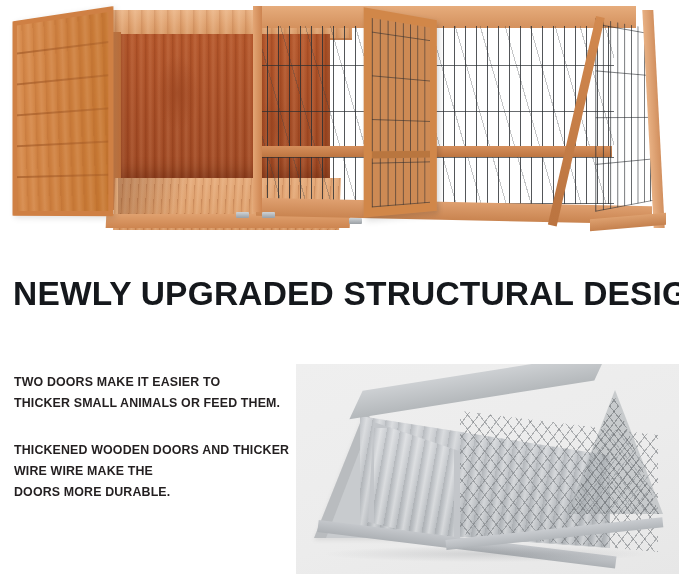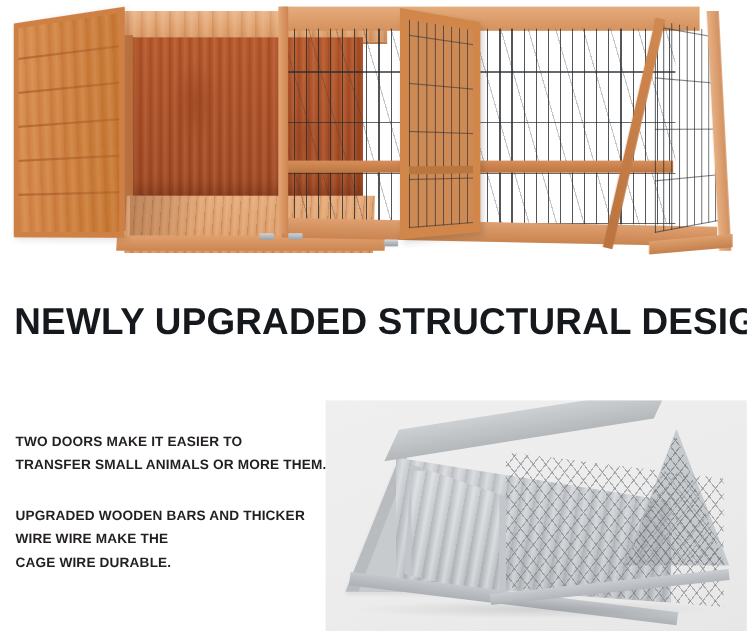--- a/index.html
+++ b/index.html
@@ -179,21 +179,21 @@
     font-family:"Liberation Sans", sans-serif;
     transform:scaleX(.985);
     transform-origin:left center;
     white-space:nowrap;
   }
 
   
   .copy-block{
     position:absolute; left:14px;
     font-size:12.4px; font-weight:bold; color:#231f20;
-    line-height:21px; letter-spacing:.15px;margin-top:19px;
+    line-height:21px; letter-spacing:.15px;
   }
   .copy-1{ top:372px; }
   .copy-2{ top:440px; }
 
   
   .photo-grey{
     position:absolute; left:296px; top:364px; width:383px; height:210px;
     background:linear-gradient(160deg,#efefef 0%,#ececec 55%,#e7e7e7 100%);
     overflow:hidden;
   }
@@ -319,27 +319,27 @@
 
   <div class="hinge" style="left:236px; top:212px"></div>
   <div class="hinge" style="left:262px; top:212px"></div>
   <div class="hinge" style="left:349px; top:218px"></div>
 </div>
 
 <div class="headline">NEWLY UPGRADED STRUCTURAL DESIGN</div>
 
 <div class="copy-block copy-1">
   <div>TWO DOORS MAKE IT EASIER TO</div>
-  <div>TRANSFER SMALL ANIMALS OR MORE THEM.</div>
+  <div>THICKER SMALL ANIMALS OR FEED THEM.</div>
 </div>
 
 <div class="copy-block copy-2">
-  <div>UPGRADED WOODEN BARS AND THICKER</div>
+  <div>THICKENED WOODEN DOORS AND THICKER</div>
   <div>WIRE WIRE MAKE THE</div>
-  <div>CAGE WIRE DURABLE.</div>
+  <div>DOORS MORE DURABLE.</div>
 </div>
 
 <div class="photo-grey">
   <div class="g-left-gable"></div>
   <div class="g-left-gable-in"></div>
   <div class="g-body"></div>
   <div class="g-roof"></div>
   <div class="g-mesh"></div>
   <div class="g-door"></div>
   <div class="g-end-gable"></div>

